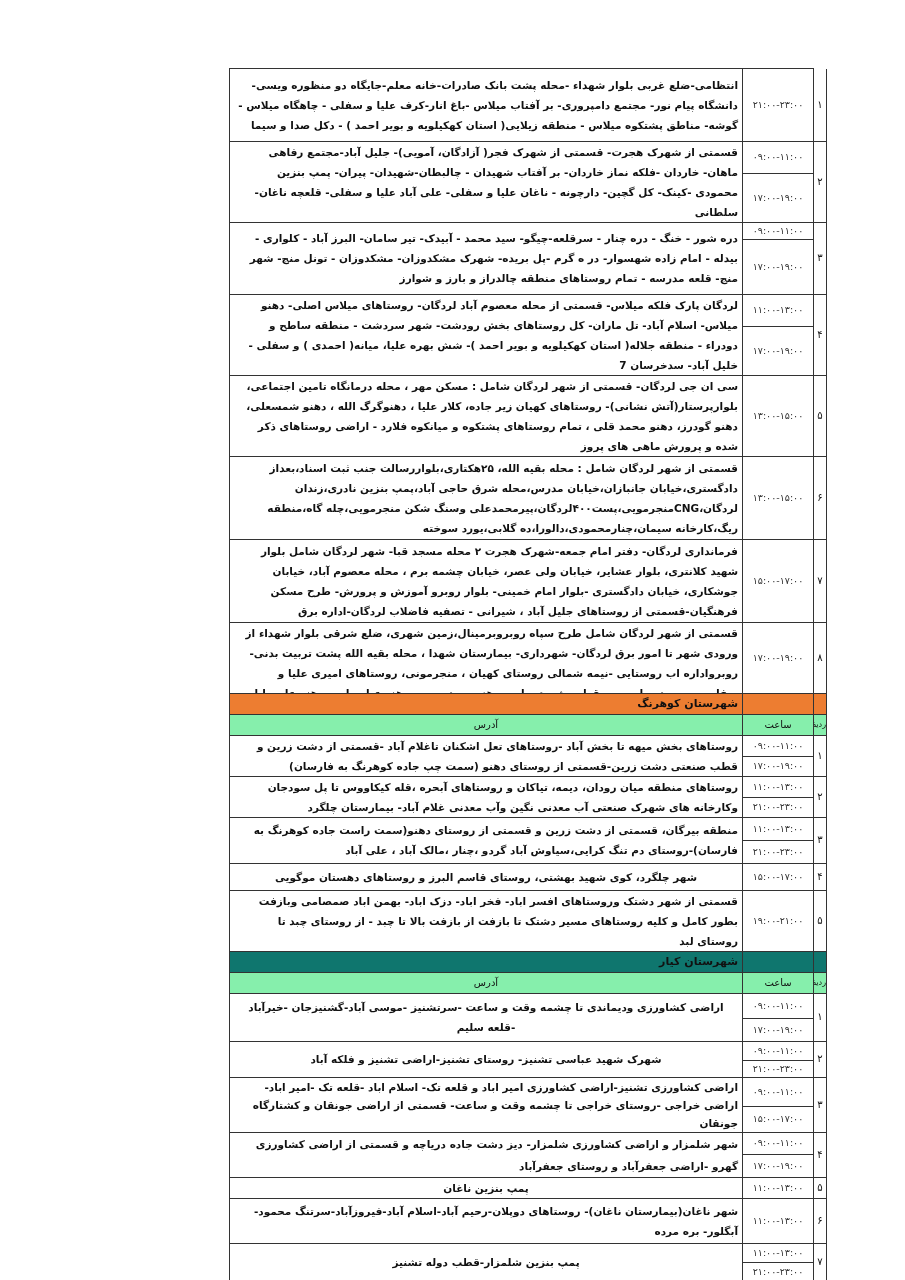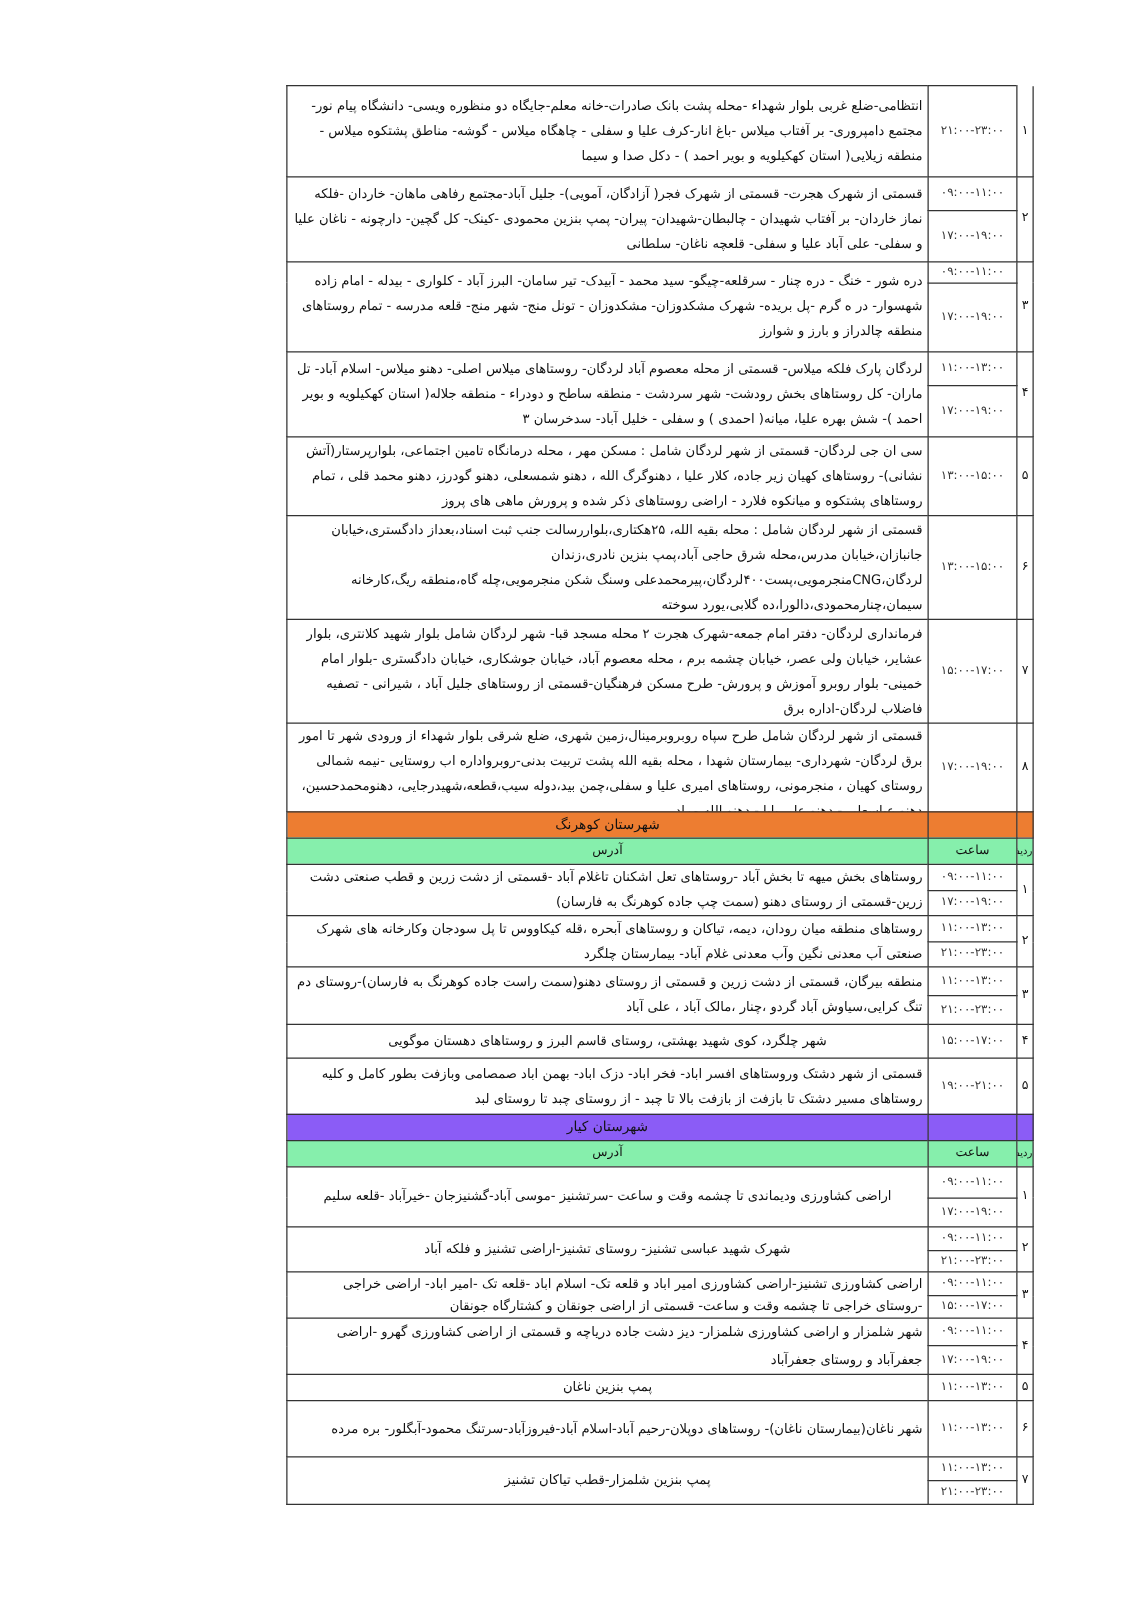--- a/index.html
+++ b/index.html
@@ -3,24 +3,24 @@
 <meta charset="utf-8">
 <style>
   html, body { margin:0; padding:0; background:#ffffff; }
   body { width:905px; height:1280px; position:relative; overflow:hidden;
          font-family:"DejaVu Sans", sans-serif; color:#111; }
   .page { position:absolute; left:229px; top:68px; width:598px; }
   table { border-collapse:collapse; width:598px; table-layout:fixed; direction:rtl; }
   td { border:1px solid #333; padding:0 4px; vertical-align:middle; font-size:10.5px; line-height:20px; }
   td.num { width:12px; text-align:center; font-size:10px; padding:0; }
   td.time { width:70px; text-align:center; font-size:9.5px; color:#333; padding:0; white-space:nowrap; }
-  td.addr { text-align:right; font-weight:normal; }
+  td.addr { text-align:right; font-weight:bold; }
   td.addr.center { text-align:center; }
-  tr.section td { background:#ed7d31; height:20px; text-align:center; font-weight:normal; font-size:11px; }
-  tr.section.kiar td { background:#8b5cf6; }
+  tr.section td { background:#ed7d31; height:20px; text-align:right; font-weight:bold; font-size:11px; }
+  tr.section.kiar td { background:#0f766e; }
   tr.head td { background:#86efac; height:18px; text-align:center; font-size:10px; font-weight:normal; }
   td.noborder-top { border-top:none; }
   .clip { overflow:hidden; }
 </style>
 </head>
 <body>
 
 <div class="page">
 <table>
 
@@ -42,21 +42,21 @@
     <td class="num" rowspan="2">۳</td>
     <td class="time" style="height:16px;line-height:14px;">۰۹:۰۰-۱۱:۰۰</td>
     <td class="addr" rowspan="2">دره شور - خنگ - دره چنار - سرقلعه-چیگو- سید محمد - آبیدک- تیر سامان- البرز آباد - کلواری - بیدله - امام زاده شهسوار- در ه گرم -پل بریده- شهرک مشکدوزان- مشکدوزان - تونل منج- شهر منج- قلعه مدرسه - تمام روستاهای منطقه چالدراز و بارز و شوارز</td>
   </tr>
   <tr>
     <td class="time" style="height:54px;">۱۷:۰۰-۱۹:۰۰</td>
   </tr>
   <tr>
     <td class="num" rowspan="2">۴</td>
     <td class="time" style="height:26px;">۱۱:۰۰-۱۳:۰۰</td>
-    <td class="addr" rowspan="2">لردگان پارک فلکه میلاس- قسمتی از محله معصوم آباد لردگان- روستاهای میلاس اصلی- دهنو میلاس- اسلام آباد- تل ماران- کل روستاهای بخش رودشت- شهر سردشت - منطقه ساطح و دودراء - منطقه جلاله( استان کهکیلویه و بویر احمد )- شش بهره علیا، میانه( احمدی ) و سفلی - خلیل آباد- سدخرسان ۳</td>
+    <td class="addr" rowspan="2">لردگان پارک فلکه میلاس- قسمتی از محله معصوم آباد لردگان- روستاهای میلاس اصلی- دهنو میلاس- اسلام آباد- تل ماران- کل روستاهای بخش رودشت- شهر سردشت - منطقه ساطح و دودراء - منطقه جلاله( استان کهکیلویه و بویر احمد )- شش بهره علیا، میانه( احمدی ) و سفلی - خلیل آباد- سدخرسان 7</td>
   </tr>
   <tr>
     <td class="time" style="height:40px;">۱۷:۰۰-۱۹:۰۰</td>
   </tr>
   <tr>
     <td class="num">۵</td>
     <td class="time">۱۳:۰۰-۱۵:۰۰</td>
     <td class="addr" style="height:62px;">سی ان جی لردگان- قسمتی از شهر لردگان شامل : مسکن مهر ، محله درمانگاه تامین اجتماعی، بلوارپرستار(آتش نشانی)- روستاهای کهیان زیر جاده، کلار علیا ، دهنوگرگ الله ، دهنو شمسعلی، دهنو گودرز، دهنو محمد قلی ، تمام روستاهای پشتکوه و میانکوه فلارد - اراضی روستاهای ذکر شده و پرورش ماهی های پروز</td>
   </tr>
   <tr>
@@ -170,20 +170,20 @@
     <td class="addr center" style="height:20px;">پمپ بنزین ناغان</td>
   </tr>
   <tr>
     <td class="num">۶</td>
     <td class="time">۱۱:۰۰-۱۳:۰۰</td>
     <td class="addr" style="height:44px;text-align:right;">شهر ناغان(بیمارستان ناغان)- روستاهای دوپلان-رحیم آباد-اسلام آباد-فیروزآباد-سرتنگ محمود-آبگلور- بره مرده</td>
   </tr>
   <tr>
     <td class="num" rowspan="2">۷</td>
     <td class="time" style="height:18px;line-height:16px;">۱۱:۰۰-۱۳:۰۰</td>
-    <td class="addr center" rowspan="2">پمپ بنزین شلمزار-قطب تیاکان تشنیز</td>
+    <td class="addr center" rowspan="2">پمپ بنزین شلمزار-قطب دوله تشنیز</td>
   </tr>
   <tr>
     <td class="time" style="height:18px;line-height:16px;">۲۱:۰۰-۲۳:۰۰</td>
   </tr>
 </tbody>
     </table>
 </div>
 
 </body></html>

